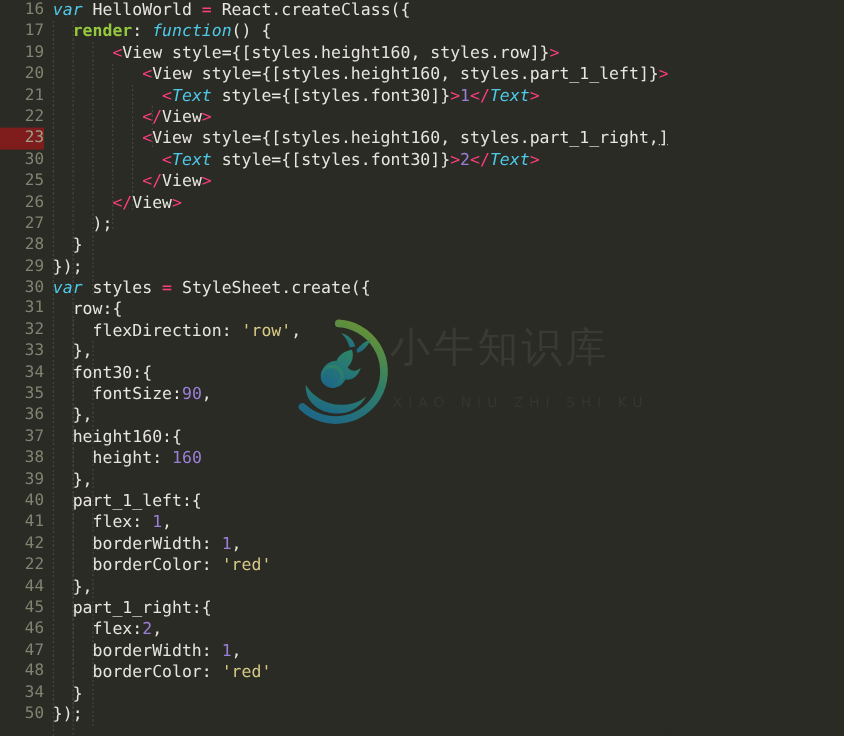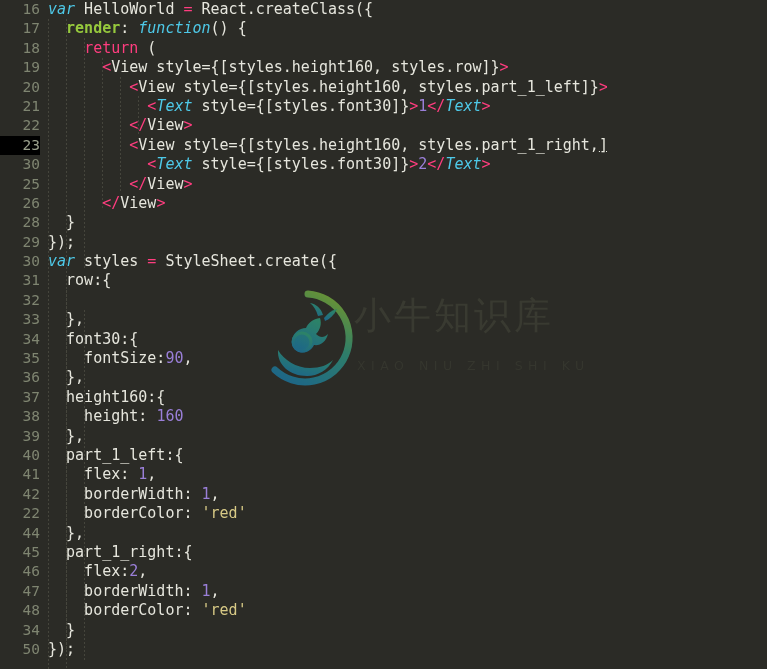--- a/index.html
+++ b/index.html
@@ -73,21 +73,21 @@
     top: 0;
     width: 40px;
     height: 19.4px;
     text-align: right;
     color: #7f8571;
     font-size: 14.5px;
     padding-right: 0px;
     box-sizing: border-box;
   }
   .line.active .gutter {
-    background: #000000;
+    background: #7f1d1d;
     color: #9aa08c;
   }
   .content {
     position: absolute;
     left: 48px;
     top: 0;
     height: 19.4px;
     color: #e6e6dd;
   }
 
@@ -161,34 +161,34 @@
       <div class="guide" style="left: 102px; top: 58px; height: 152px;"></div>
       <div class="guide" style="left: 120px; top: 77px; height: 114px;"></div>
       <div class="guide" style="left: 138px; top: 96px; height: 38px;"></div>
       <div class="guide" style="left: 66px; top: 290px; height: 379px;"></div>
       <div class="guide" style="left: 84px; top: 310px; height: 350px;"></div>
     </div>
 
   <div id="code">
       <div class="line"><div class="gutter">16</div><div class="content"><span class="type">var</span><span class="plain"> HelloWorld </span><span class="op">=</span><span class="plain"> React.createClass({</span></div></div>
       <div class="line"><div class="gutter">17</div><div class="content"><span class="plain">  </span><span class="prop">render</span><span class="plain">: </span><span class="type">function</span><span class="plain">() {</span></div></div>
-      <div class="line"><div class="gutter">18</div><div class="content"><span class="plain">    </span><span class="kw">return</span><span class="plain"> (</span></div></div>
       <div class="line"><div class="gutter">19</div><div class="content"><span class="plain">      </span><span class="tag">&lt;</span><span class="plain">View</span><span class="plain"> style={[styles.height160, styles.row]}</span><span class="tag">&gt;</span></div></div>
       <div class="line"><div class="gutter">20</div><div class="content"><span class="plain">         </span><span class="tag">&lt;</span><span class="plain">View</span><span class="plain"> style={[styles.height160, styles.part_1_left]}</span><span class="tag">&gt;</span></div></div>
       <div class="line"><div class="gutter">21</div><div class="content"><span class="plain">           </span><span class="tag">&lt;</span><span class="type">Text</span><span class="plain"> style={[styles.font30]}</span><span class="tag">&gt;</span><span class="num">1</span><span class="tag">&lt;/</span><span class="type">Text</span><span class="tag">&gt;</span></div></div>
       <div class="line"><div class="gutter">22</div><div class="content"><span class="plain">         </span><span class="tag">&lt;/</span><span class="plain">View</span><span class="tag">&gt;</span></div></div>
       <div class="line active"><div class="gutter">23</div><div class="content"><span class="plain">         </span><span class="tag">&lt;</span><span class="plain">View</span><span class="plain"> style={[styles.height160, styles.part_1_right,</span><span class="under">]</span><span class="plain">}</span><span class="tag">&gt;</span></div></div>
       <div class="line"><div class="gutter">30</div><div class="content"><span class="plain">           </span><span class="tag">&lt;</span><span class="type">Text</span><span class="plain"> style={[styles.font30]}</span><span class="tag">&gt;</span><span class="num">2</span><span class="tag">&lt;/</span><span class="type">Text</span><span class="tag">&gt;</span></div></div>
       <div class="line"><div class="gutter">25</div><div class="content"><span class="plain">         </span><span class="tag">&lt;/</span><span class="plain">View</span><span class="tag">&gt;</span></div></div>
       <div class="line"><div class="gutter">26</div><div class="content"><span class="plain">      </span><span class="tag">&lt;/</span><span class="plain">View</span><span class="tag">&gt;</span></div></div>
+      <div class="line"><div class="gutter">27</div><div class="content"><span class="plain">    );</span></div></div>
       <div class="line"><div class="gutter">28</div><div class="content"><span class="plain">  }</span></div></div>
       <div class="line"><div class="gutter">29</div><div class="content"><span class="plain">});</span></div></div>
       <div class="line"><div class="gutter">30</div><div class="content"><span class="type">var</span><span class="plain"> styles </span><span class="op">=</span><span class="plain"> StyleSheet.create({</span></div></div>
       <div class="line"><div class="gutter">31</div><div class="content"><span class="plain">  row:{</span></div></div>
-      <div class="line"><div class="gutter">32</div></div>
+      <div class="line"><div class="gutter">32</div><div class="content"><span class="plain">    flexDirection: </span><span class="str">'row'</span><span class="plain">,</span></div></div>
       <div class="line"><div class="gutter">33</div><div class="content"><span class="plain">  },</span></div></div>
       <div class="line"><div class="gutter">34</div><div class="content"><span class="plain">  font30:{</span></div></div>
       <div class="line"><div class="gutter">35</div><div class="content"><span class="plain">    fontSize:</span><span class="num">90</span><span class="plain">,</span></div></div>
       <div class="line"><div class="gutter">36</div><div class="content"><span class="plain">  },</span></div></div>
       <div class="line"><div class="gutter">37</div><div class="content"><span class="plain">  height160:{</span></div></div>
       <div class="line"><div class="gutter">38</div><div class="content"><span class="plain">    height: </span><span class="num">160</span></div></div>
       <div class="line"><div class="gutter">39</div><div class="content"><span class="plain">  },</span></div></div>
       <div class="line"><div class="gutter">40</div><div class="content"><span class="plain">  part_1_left:{</span></div></div>
       <div class="line"><div class="gutter">41</div><div class="content"><span class="plain">    flex: </span><span class="num">1</span><span class="plain">,</span></div></div>
       <div class="line"><div class="gutter">42</div><div class="content"><span class="plain">    borderWidth: </span><span class="num">1</span><span class="plain">,</span></div></div>

